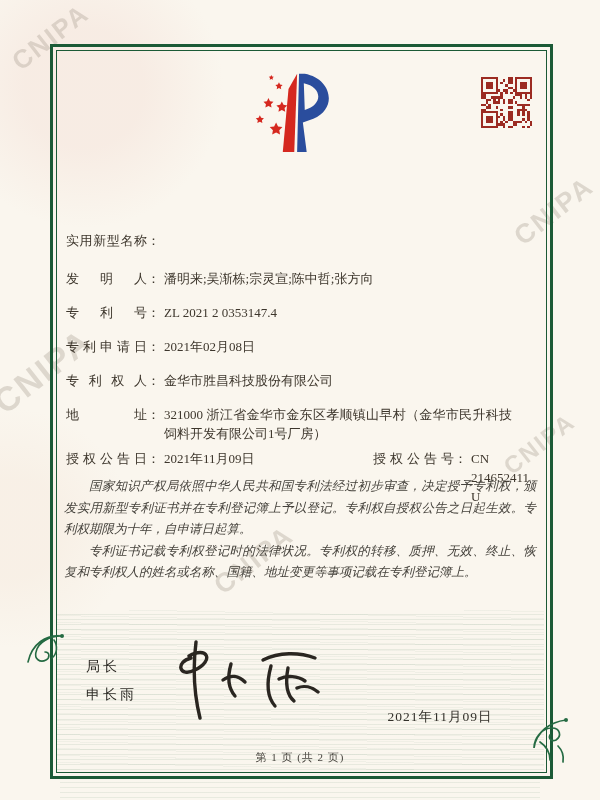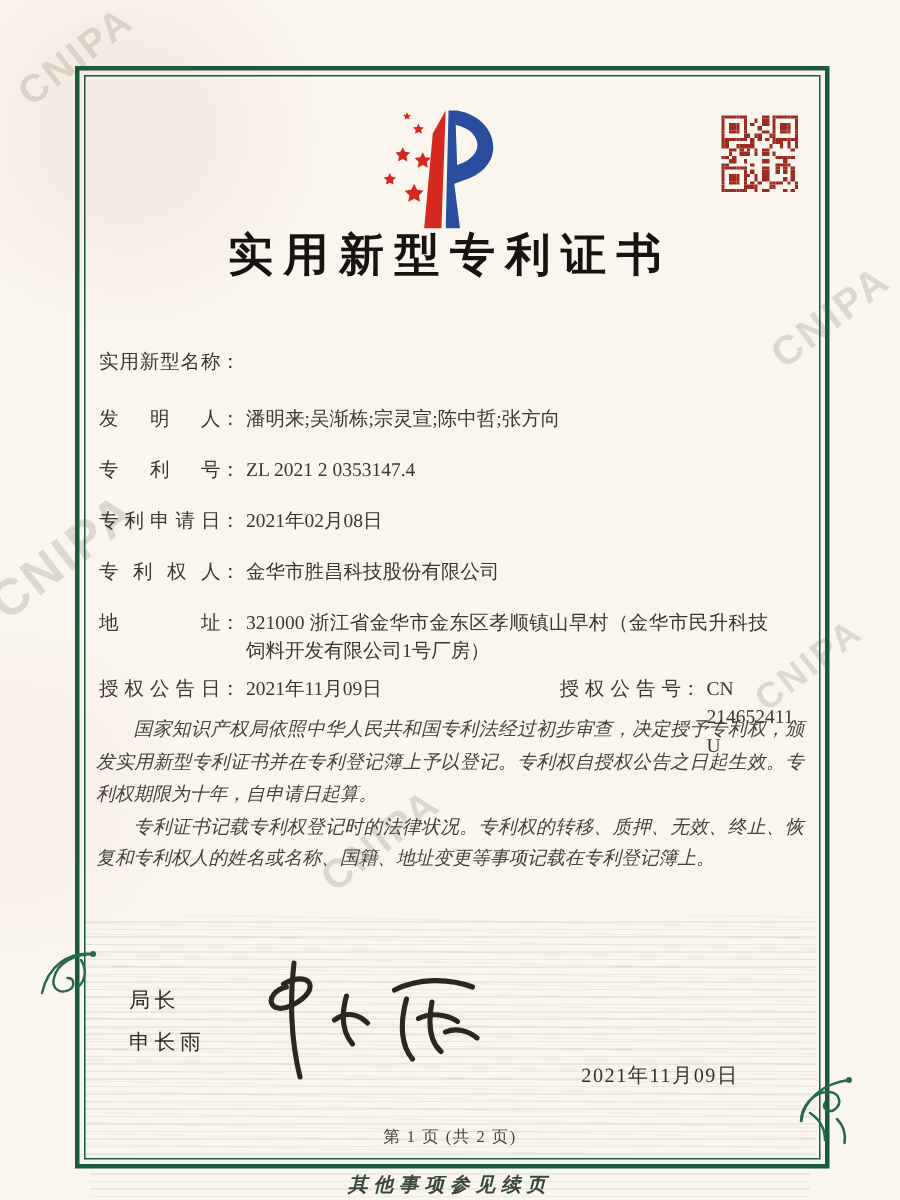--- a/index.html
+++ b/index.html
@@ -310,21 +310,20 @@
       <i style="left:9.72px;top:48.6px"></i>
       <i style="left:12.15px;top:48.6px"></i>
       <i style="left:14.580000000000002px;top:48.6px"></i>
       <i style="left:21.87px;top:48.6px"></i>
       <i style="left:26.73px;top:48.6px"></i>
       <i style="left:29.160000000000004px;top:48.6px"></i>
       <i style="left:41.31px;top:48.6px"></i>
       <i style="left:46.17px;top:48.6px"></i>
     </div>
 
-  <div class="title">实用新型专利证书</div>
 
   <div class="row" style="top:232px;">
     <span class="lbl">实用新型名称</span>
       <span class="colon">：</span>
   </div>
   <div class="row" style="top:270px;">
     <span class="lbl">发明人</span>
       <span class="colon">：</span>
     <span class="val">潘明来;吴渐栋;宗灵宣;陈中哲;张方向</span>
   </div>
@@ -376,15 +375,14 @@
       <path d="M108,26 C124,18 144,18 160,24"></path>
       <path d="M116,32 C111,50 113,64 120,72"></path>
       <path d="M133,34 C130,50 132,61 139,67"></path>
       <path d="M124,45 C132,41 143,42 150,47"></path>
       <path d="M142,54 C149,51 157,53 163,58"></path>
     </g>
   </svg>
   <div class="sig-date">2021年11月09日</div>
 
   <div class="pageno">第 1 页 (共 2 页)</div>
-  <div class="note">其他事项参见续页</div>
 
 </div>
 
 </body></html>

